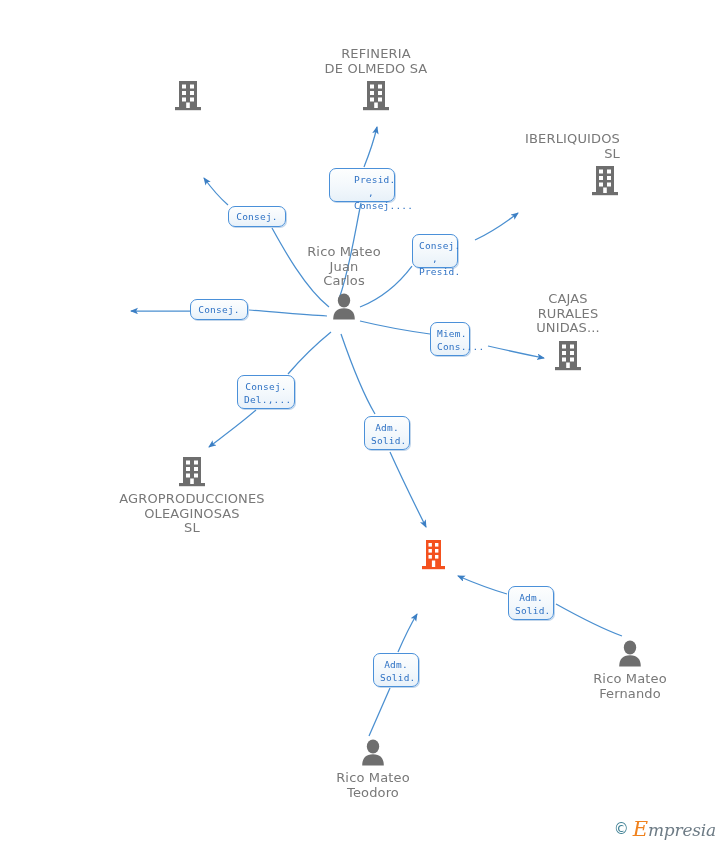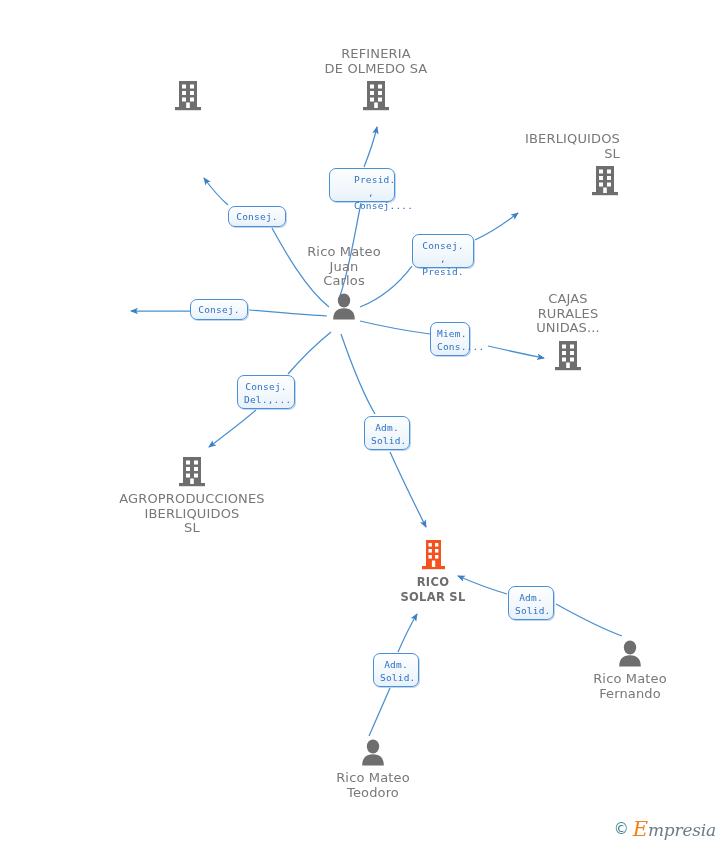--- a/index.html
+++ b/index.html
@@ -266,21 +266,21 @@
           <rect x="17" y="5.5" width="4" height="4"></rect>
           <rect x="9" y="12" width="4" height="4"></rect>
           <rect x="17" y="12" width="4" height="4"></rect>
           <rect x="9" y="18.5" width="4" height="4"></rect>
           <rect x="17" y="18.5" width="4" height="4"></rect>
           <rect x="13.2" y="23.5" width="3.6" height="5.5"></rect>
         </g>
       </svg>
     </span>
     <span class="caption">AGROPRODUCCIONES
-IBERLIQUIDOS
+OLEAGINOSAS
 SL</span>
   </div>
 
   <div class="node focus" style="left:433px; top:538px;">
     <span class="glyph">
       <svg width="30" height="34" viewBox="0 0 30 34" xmlns="http://www.w3.org/2000/svg">
         <g fill="#f4511e">
           <rect x="8" y="2" width="15" height="27"></rect>
           <rect x="4" y="28" width="23" height="3.2"></rect>
         </g>
@@ -288,22 +288,20 @@
           <rect x="10.5" y="5" width="3.4" height="3.6"></rect>
           <rect x="17" y="5" width="3.4" height="3.6"></rect>
           <rect x="10.5" y="11" width="3.4" height="3.6"></rect>
           <rect x="17" y="11" width="3.4" height="3.6"></rect>
           <rect x="10.5" y="17" width="3.4" height="3.6"></rect>
           <rect x="17" y="17" width="3.4" height="3.6"></rect>
           <rect x="13.9" y="22.5" width="3.3" height="6.5"></rect>
         </g>
       </svg>
     </span>
-    <span class="caption">RICO
-SOLAR SL</span>
   </div>
 
   <div class="node" style="left:630px; top:639px;">
     <span class="glyph">
       <svg width="26" height="30" viewBox="0 0 26 30" xmlns="http://www.w3.org/2000/svg">
         <g fill="#6e6e6e">
           <ellipse cx="13" cy="8.5" rx="6.2" ry="7"></ellipse>
           <path d="M13 16.2 C 5.5 16.2, 2.2 20.4, 2.2 27.5 L 23.8 27.5 C 23.8 20.4, 20.5 16.2, 13 16.2 Z"></path>
         </g>
       </svg>
@@ -323,21 +321,21 @@
     </span>
     <span class="caption">Rico Mateo
 Teodoro</span>
   </div>
 
   <div class="elabel" style="left:329px; top:168px; width:66px; height:34px;padding-left:24px;">Presid. ,
 Consej....</div>
 
   <div class="elabel" style="left:228px; top:206px; width:58px; height:21px; padding-top:3px;">Consej.</div>
 
-  <div class="elabel" style="left:412px; top:234px; width:62px; height:34px;">Consej. ,
+  <div class="elabel" style="left:412px; top:234px; width:46px; height:34px;">Consej. ,
 Presid.</div>
 
   <div class="elabel" style="left:190px; top:299px; width:58px; height:21px; padding-top:3px;">Consej.</div>
 
   <div class="elabel" style="left:430px; top:322px; width:40px; height:34px;">Miem.
 Cons....</div>
 
   <div class="elabel" style="left:237px; top:375px; width:58px; height:34px;">Consej.
 Del.,...</div>
 

